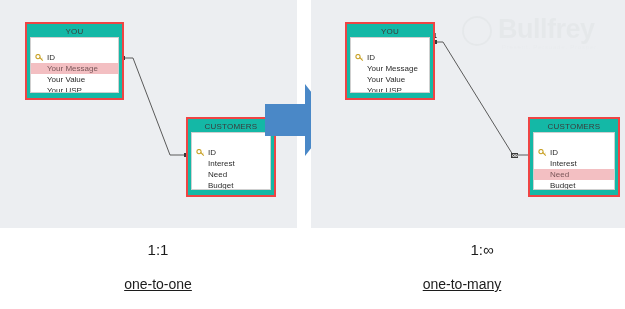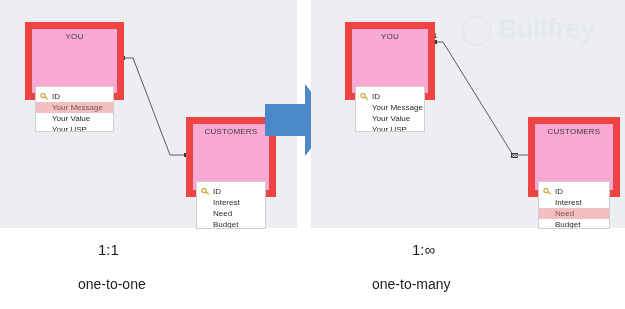--- a/index.html
+++ b/index.html
@@ -21,43 +21,42 @@
     top: 0;
     height: 228px;
     background: #eceef1;
   }
   #panel-left  { left: 0px;   width: 297px; }
   #panel-right { left: 311px; width: 314px; }
 
   
   .tbl {
     position: absolute;
-    background: #f9a8d4;
-    border: 7px solid #ef4444;
+    background: #14b8a6;
+    border: 2px solid #ef4444;
     box-sizing: border-box;
     padding: 2px 3px 3px 3px;
   }
   .tbl-title {
     text-align: center;
     font-size: 8px;
     color: #3b3b3b;
     letter-spacing: .2px;
     line-height: 11px;
     height: 11px;
     white-space: nowrap;
     overflow: hidden;
   }
   .tbl-body {
     border: 1px solid #cfcfcf;
     box-sizing: border-box;
     background: #ffffff;
     height: calc(100% - 13px);
-    padding-top: 4px;
-    overflow: hidden;
-    margin-top: 44px;
+    padding-top: 14px;
+    overflow: hidden;
   }
   .fld {
     position: relative;
     height: 11px;
     line-height: 11px;
     font-size: 8px;
     color: #2b2b2b;
     padding-left: 16px;
     white-space: nowrap;
     overflow: hidden;
@@ -138,24 +137,25 @@
     font-size: 6px;
     color: #e7eaec;
     letter-spacing: .8px;
     line-height: 8px;
     white-space: nowrap;
   }
 
   
   .cap {
     position: absolute;
+    text-align: center;
     color: #1c1c1c;
   }
   .cap-ratio { font-size: 15px; line-height: 18px; }
-  .cap-name  { font-size: 14px; line-height: 18px; }
+  .cap-name  { font-size: 14px; line-height: 18px; text-decoration: underline; }
   #cap-left-ratio  { left: 98px;  top: 241px; width: 120px; }
   #cap-left-name   { left: 78px;  top: 275px; width: 160px; }
   #cap-right-ratio { left: 412px; top: 241px; width: 140px; }
   #cap-right-name  { left: 372px; top: 275px; width: 180px; }
 </style>
 </head>
 <body>
 
 <div class="panel" id="panel-left"></div>
 

